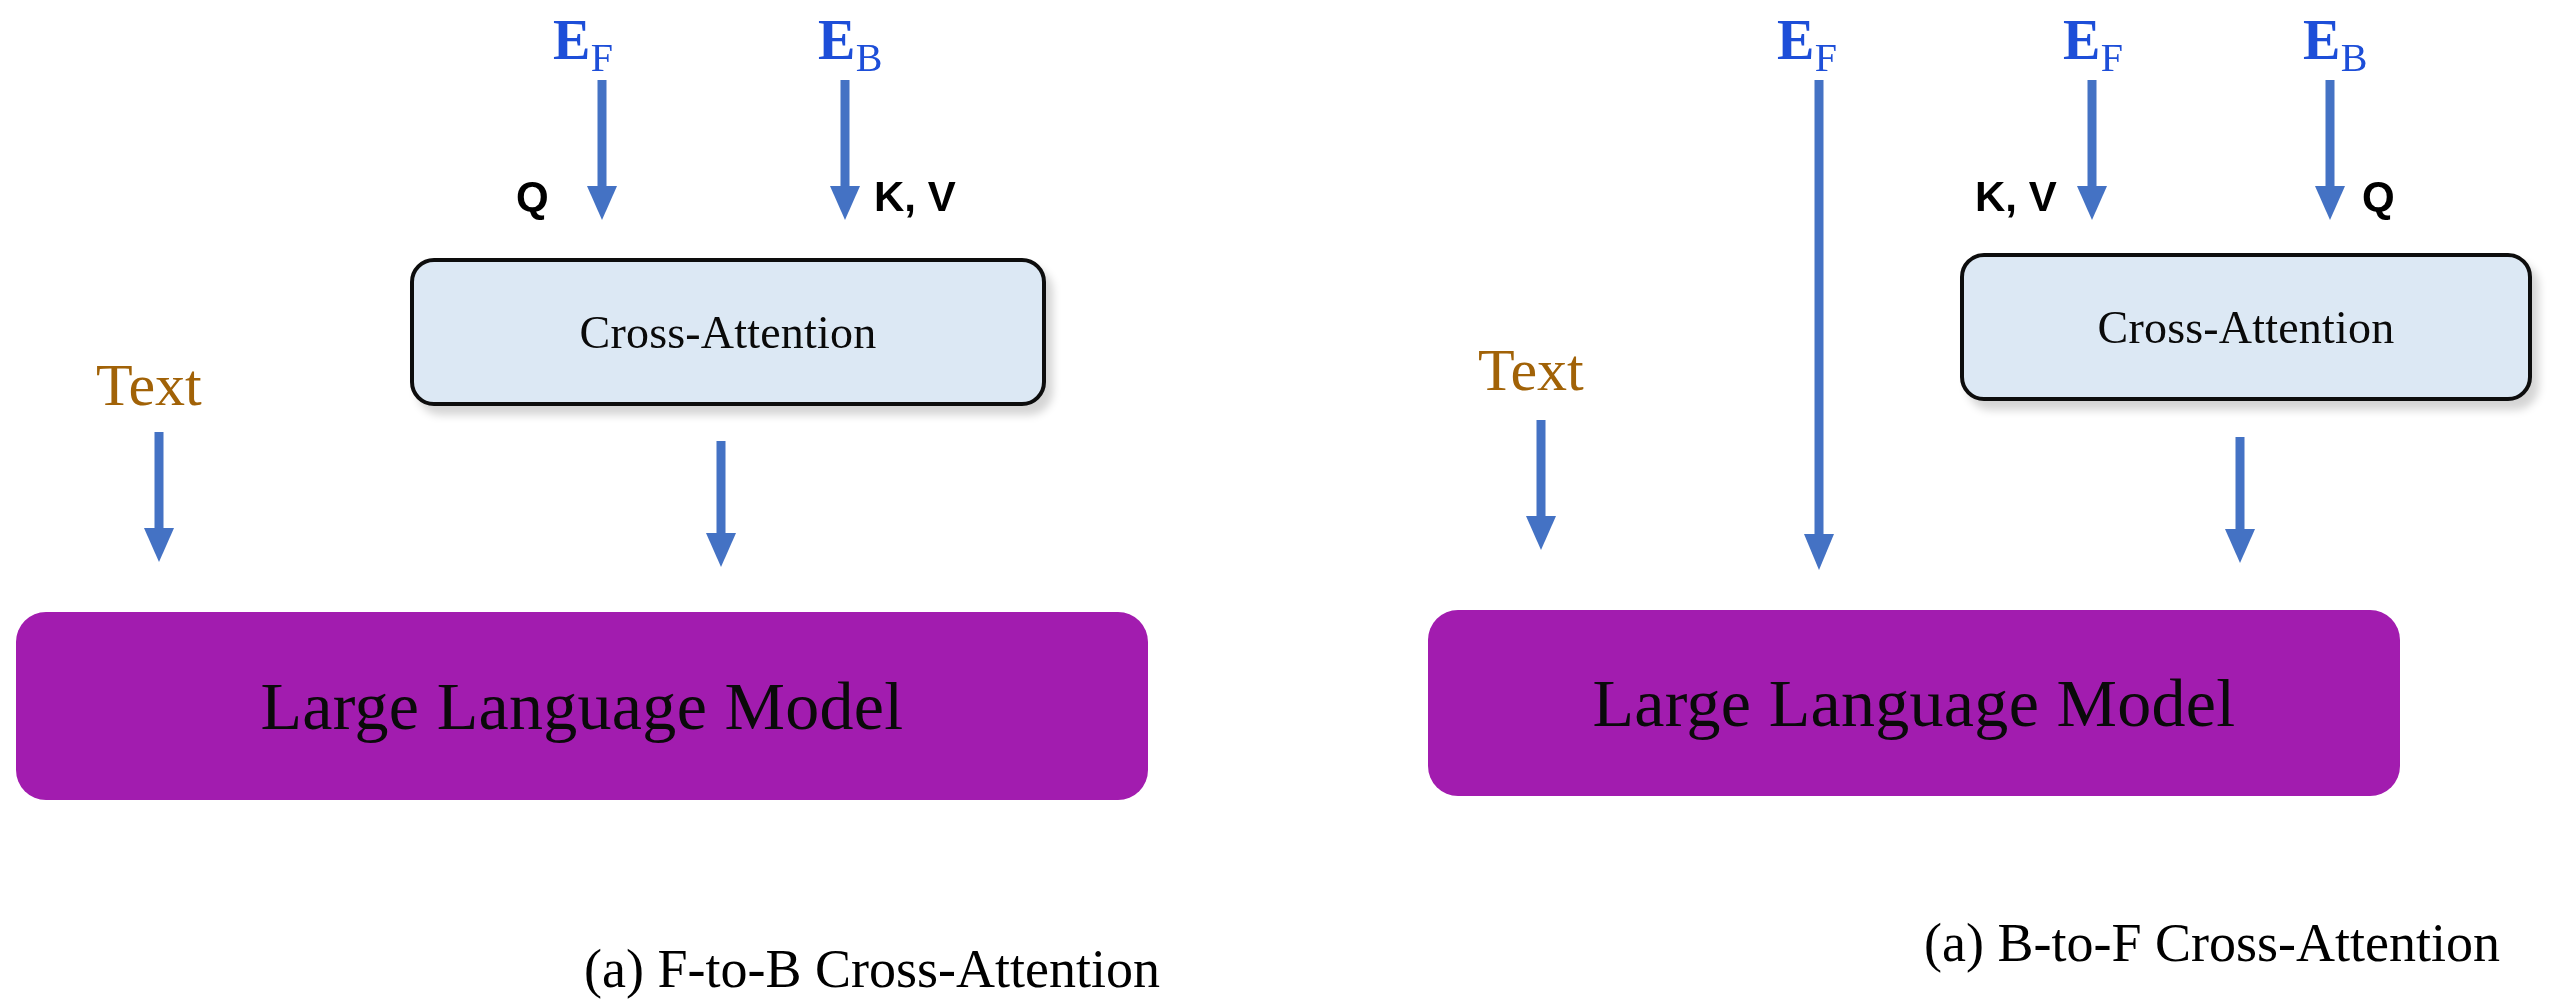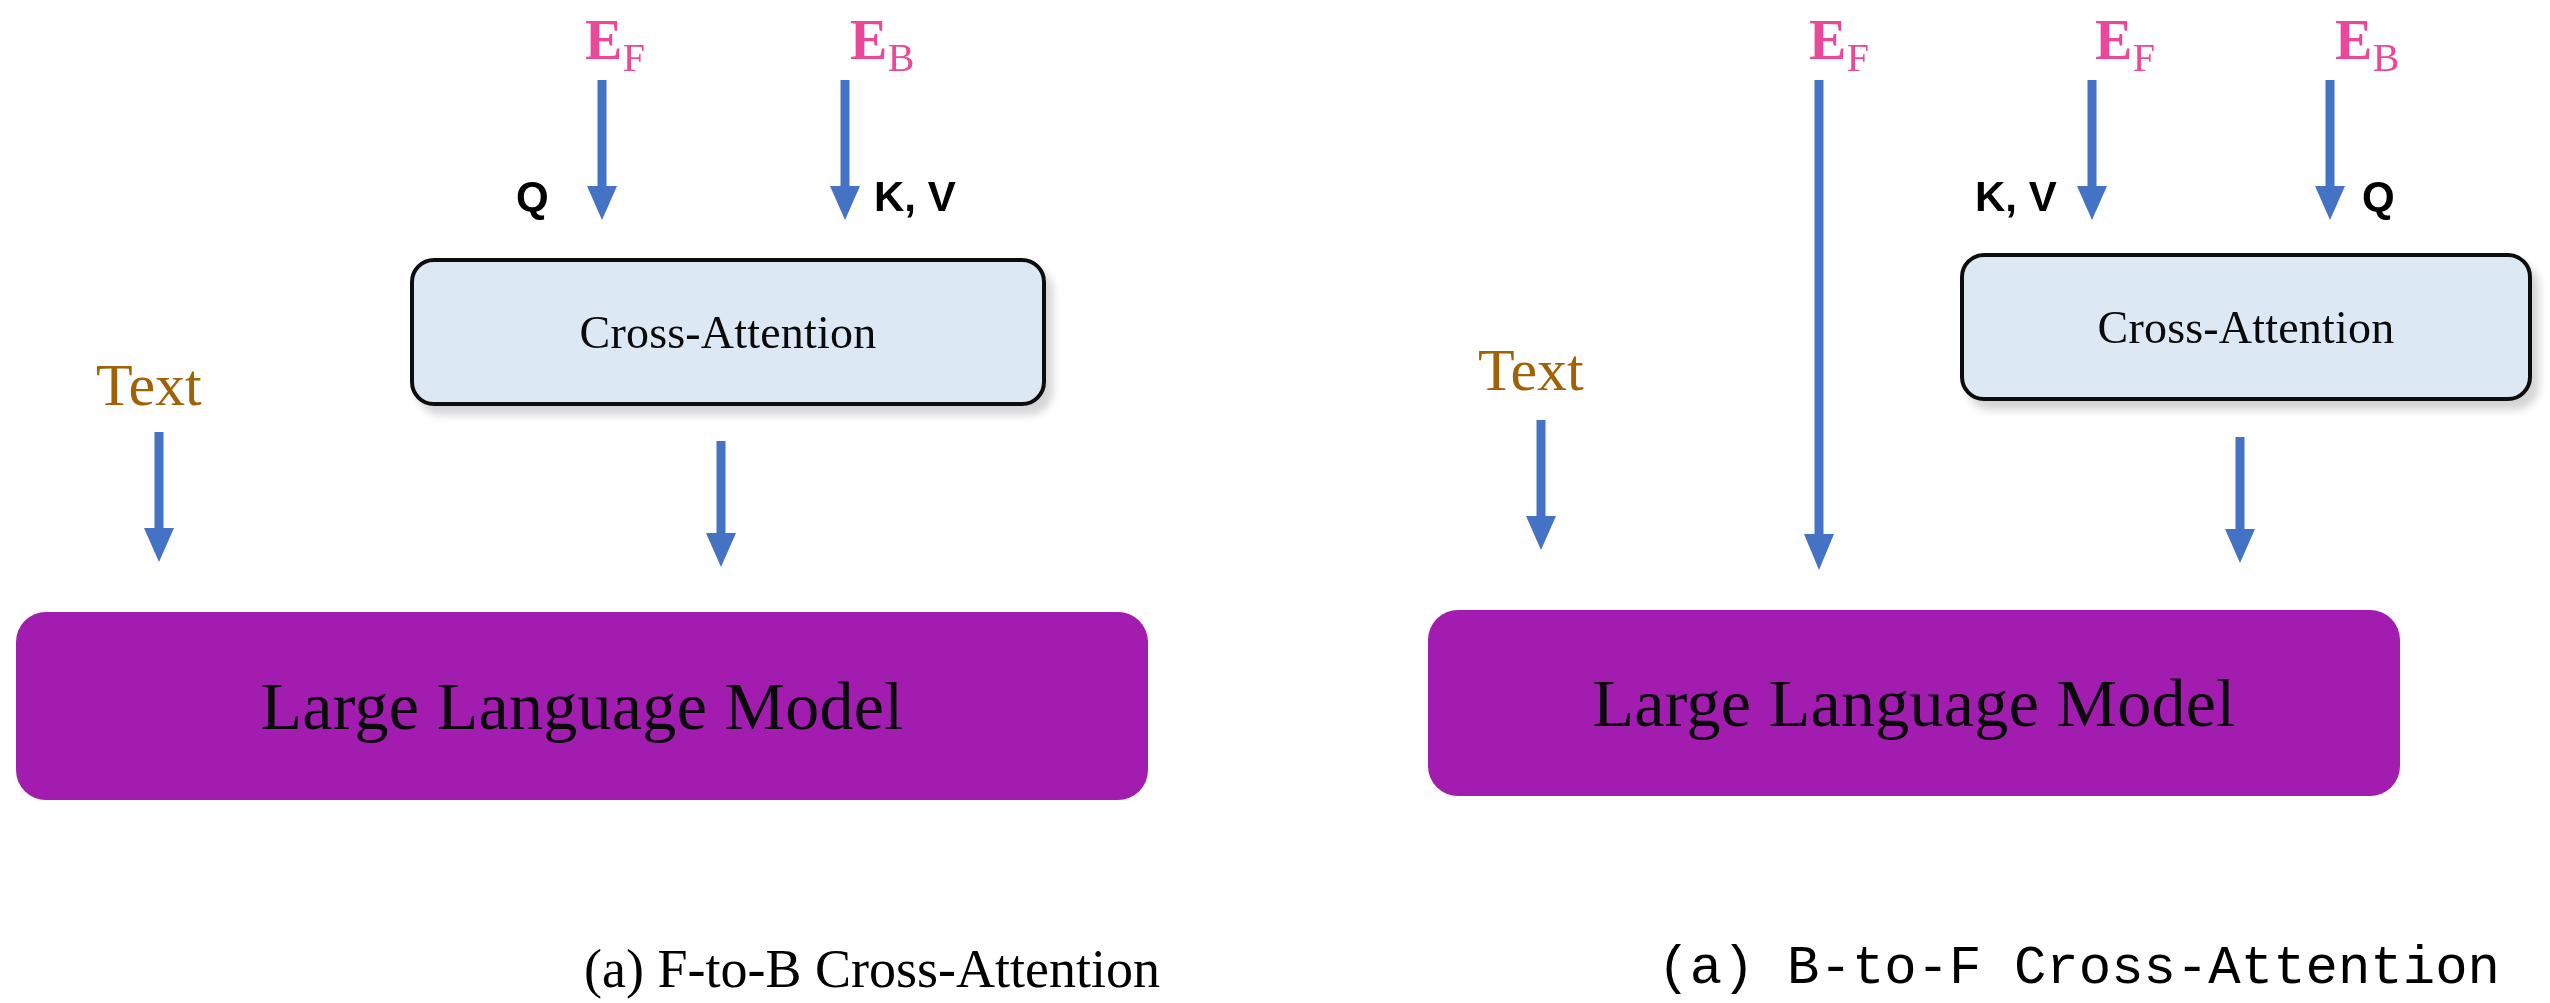--- a/index.html
+++ b/index.html
@@ -15,25 +15,24 @@
     overflow: hidden;
     font-family: "Liberation Serif", "DejaVu Serif", serif;
   }
 
   
   .emb-label {
     position: absolute;
     font-family: "Liberation Serif", "DejaVu Serif", serif;
     font-weight: bold;
     font-size: 56px;
-    color: #ec4899;
+    color: #1d4ed8;
     line-height: 1;
     white-space: nowrap;
     letter-spacing: -0.5px;
-    margin-left: 32px;
   }
   .emb-label .sub {
     font-size: 40px;
     font-weight: normal;
     vertical-align: baseline;
     position: relative;
     top: 12px;
     left: 1px;
     font-family: "Liberation Serif", "DejaVu Serif", serif;
   }
@@ -208,15 +207,15 @@
 
   <svg class="arrow" style="left:2223px; top:437px;" width="34" height="128" viewBox="0 0 34 128">
     <line x1="17" y1="0" x2="17" y2="96" stroke="#4472C4" stroke-width="9"></line>
     <polygon points="17,126 2,92 32,92" fill="#4472C4"></polygon>
   </svg>
 
   <div class="llm-box" style="left:1428px; top:610px; width:972px; height:186px;">
     <span class="llm-box-text">Large Language Model</span>
   </div>
 
-  <div class="caption" style="left:1340px; top:942px; width:1160px;font-family:Liberation Mono, monospace;">(a) B-to-F Cross-Attention</div>
+  <div class="caption" style="left:1340px; top:916px; width:1160px;">(a) B-to-F Cross-Attention</div>
 
 </div>
 
 </body></html>

